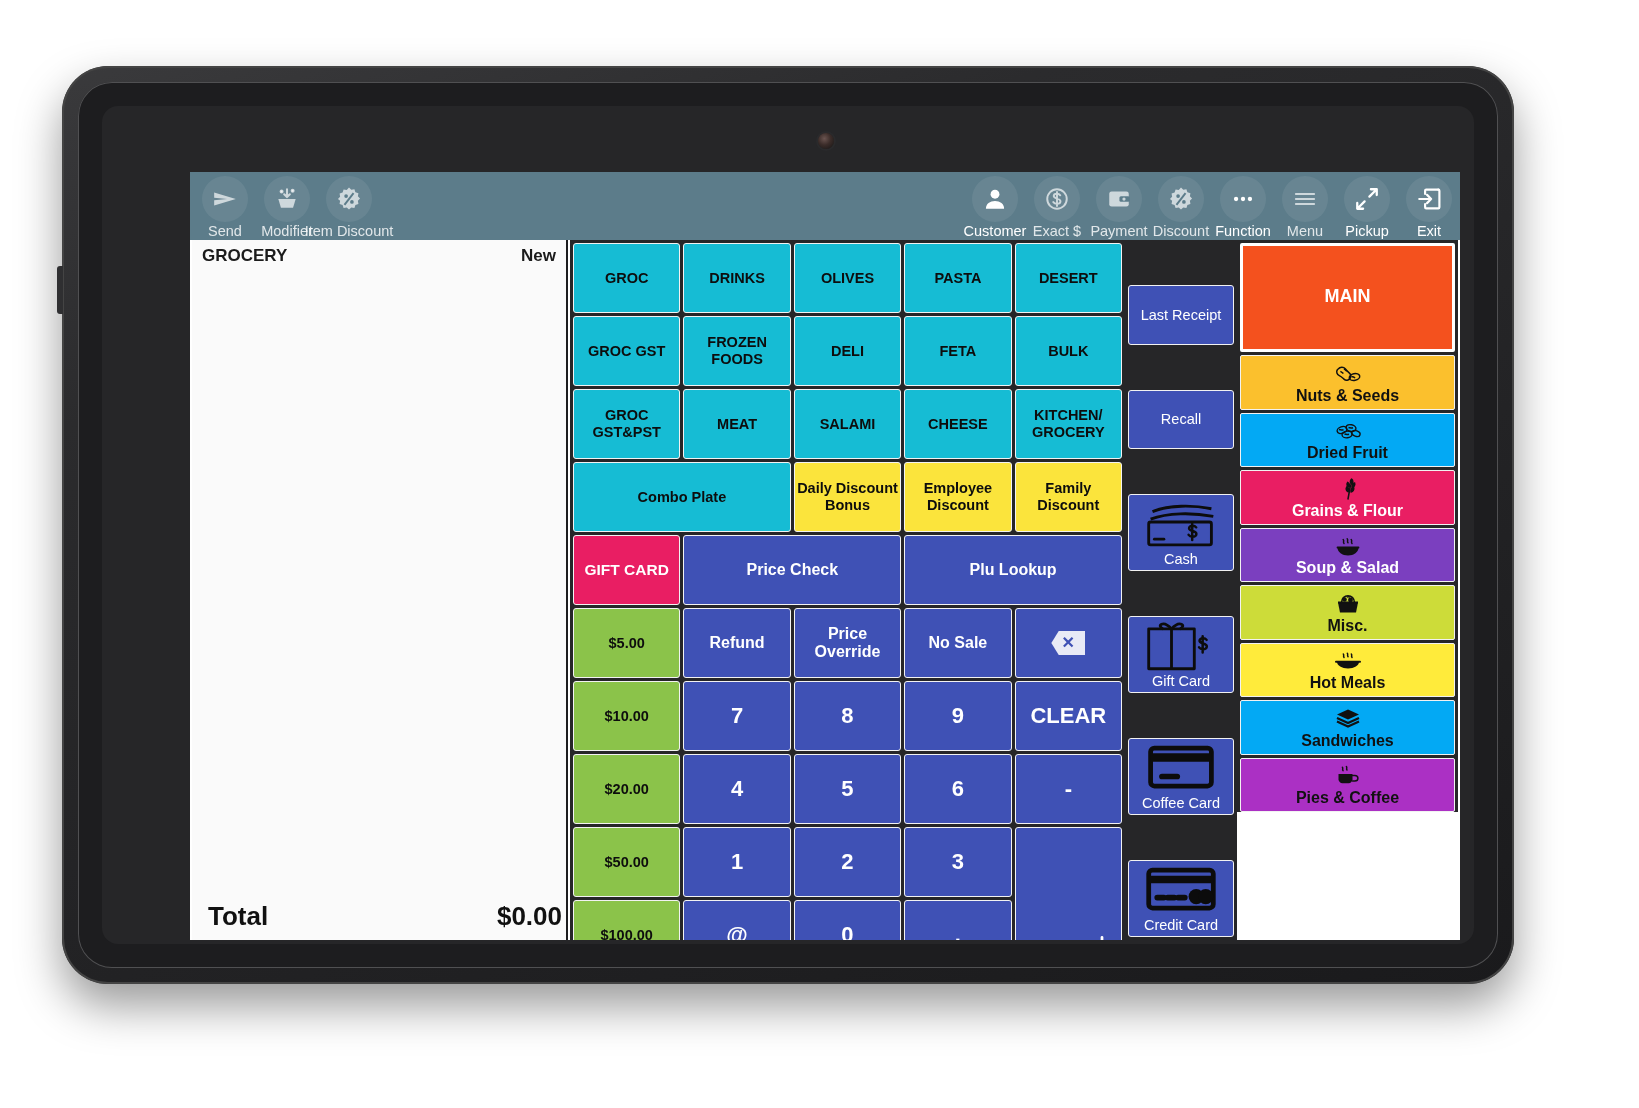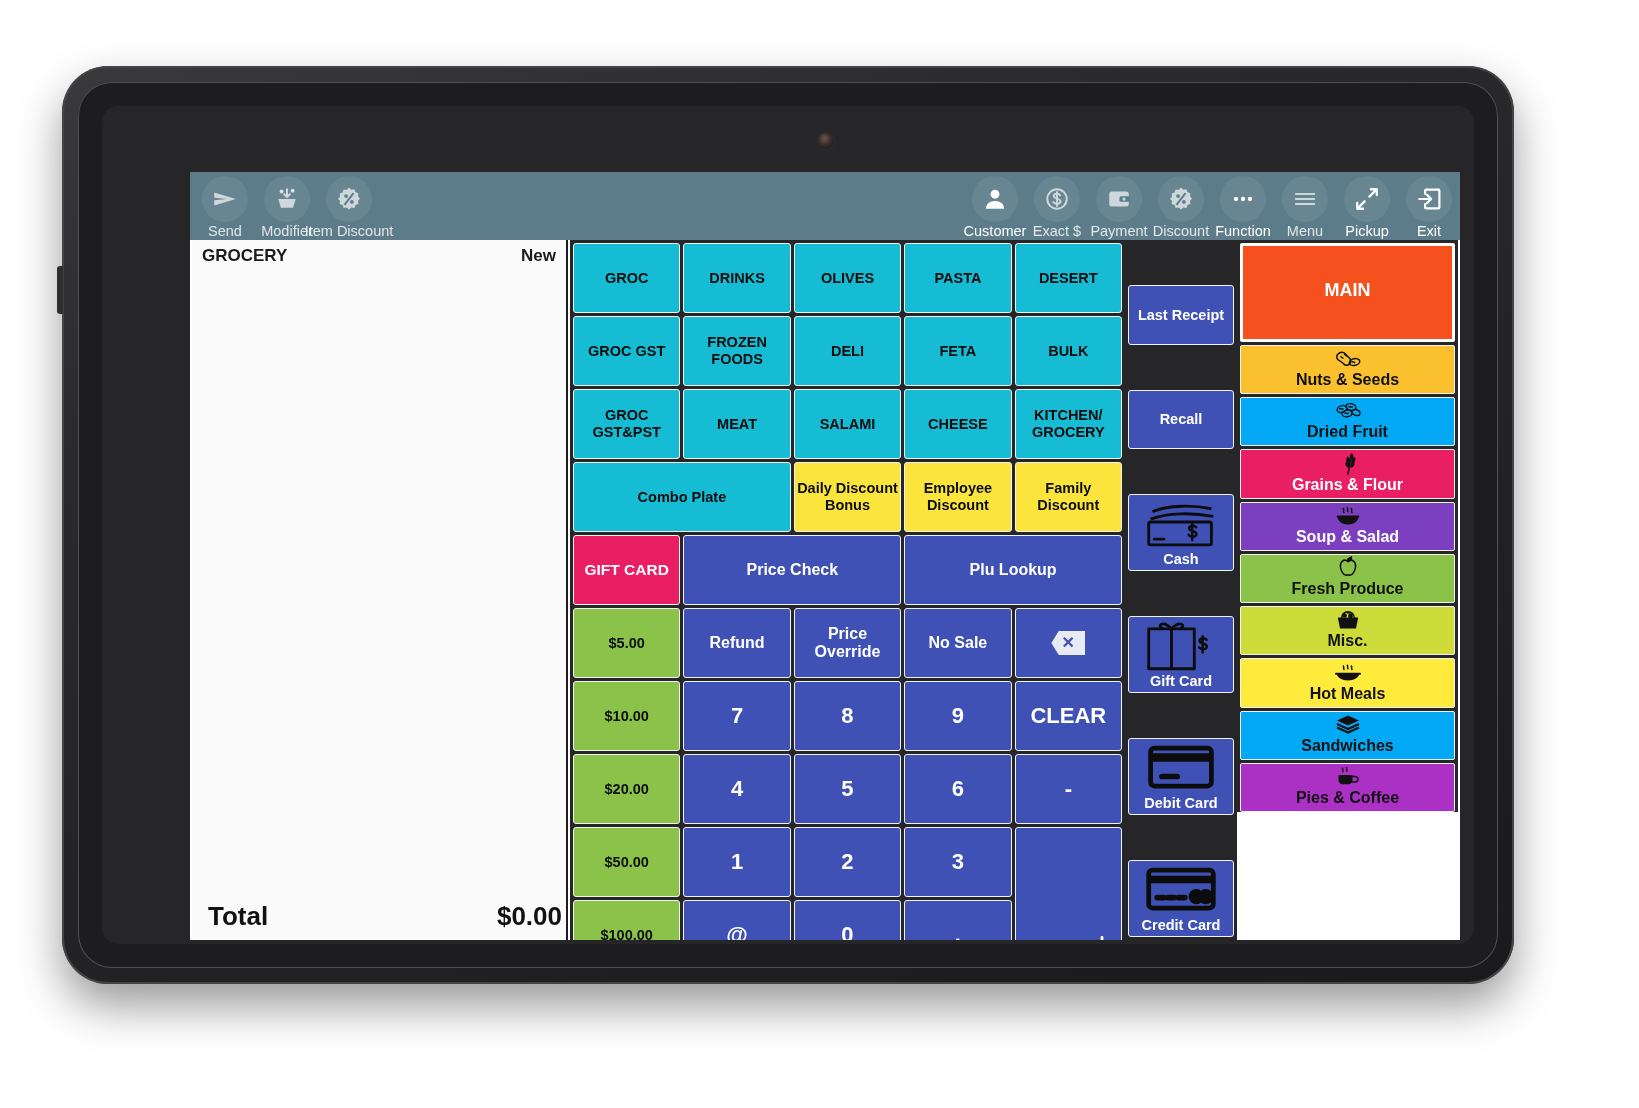--- a/index.html
+++ b/index.html
@@ -165,21 +165,21 @@
     background: #262628;
     display: flex; flex-direction: column;
     gap: 3px; padding: 3px;
   }
   .pay-btn {
     background: #3f51b5; color: #fff;
     border: 1px solid #f2f2f2;
     border-radius: 3px;
     display: flex; flex-direction: column;
     align-items: center; justify-content: center;
-    font-weight: bold; font-size: 14.5px;
+    font-weight: normal; font-size: 14.5px;
     cursor: pointer;
     position: relative;
     margin-top: 42px;
   }
   .pay-btn.short { height: 70px; }
   .pay-btn.tall  { flex: 1; justify-content: flex-end; padding-bottom: 3px; }
   .pay-btn .pay-icon {
     flex: 1; display: flex; align-items: center; justify-content: center;
     width: 100%;
   }
@@ -537,21 +537,21 @@
               <div>Gift Card</div>
             </div>
             <div class="pay-btn tall">
               <div class="pay-icon">
                 <svg viewBox="0 0 80 58" fill="none" stroke="#0c0c0c" stroke-width="5" stroke-linejoin="round">
                   <rect x="8" y="9" width="64" height="40" rx="4"></rect>
                   <path d="M8 19 h64" stroke-width="9"></path>
                   <path d="M20 39 h16" stroke-width="6" stroke-linecap="round"></path>
                 </svg>
               </div>
-              <div>Debit Card</div>
+              <div>Coffee Card</div>
             </div>
             <div class="pay-btn tall">
               <div class="pay-icon">
                 <svg viewBox="0 0 80 58" fill="none" stroke="#0c0c0c" stroke-width="5" stroke-linejoin="round">
                   <rect x="6" y="9" width="68" height="40" rx="4"></rect>
                   <path d="M6 19 h68" stroke-width="8"></path>
                   <path d="M15 38 h7 M26 38 h7 M37 38 h7" stroke-width="6" stroke-linecap="round"></path>
                   <circle cx="56" cy="37" r="8" fill="#0c0c0c" stroke="none"></circle>
                   <circle cx="66" cy="37" r="8" fill="#0c0c0c" stroke="none"></circle>
                 </svg>
@@ -603,30 +603,20 @@
             <div class="dept row" style="background: rgb(123, 63, 191); color: rgb(255, 255, 255);">
               <div class="dept-icon">
                 <svg viewBox="0 0 30 26" fill="none" stroke="#111" stroke-width="1.5" stroke-linecap="round">
                   <path d="M4.5 14.5h21c0 4.6-4.7 8-10.5 8s-10.5-3.4-10.5-8z" fill="#111" stroke="none"></path>
                   <path d="M4.5 14.5h21" stroke-width="1.8"></path>
                   <path d="M11 10.5c-1.4-1.4.6-2.6-.8-4M15 9.8c-1.4-1.4.6-2.6-.8-4M19 10.5c-1.4-1.4.6-2.6-.8-4"></path>
                 </svg>
               </div>
               <div class="dept-label">Soup &amp; Salad</div>
             </div>
-            <div class="dept row" style="background: rgb(139, 195, 74); color: rgb(17, 17, 17);">
-              <div class="dept-icon">
-                <svg viewBox="0 0 30 26" fill="none" stroke="#111" stroke-width="1.6">
-                  <path d="M15 7.6c-1.6-1.5-4.1-1.7-5.8-.2-2.2 1.9-2.4 6.1-.6 9.6 1.2 2.4 3.1 4.1 4.6 4.1.8 0 1.3-.3 1.8-.3s1 .3 1.8.3c1.5 0 3.4-1.7 4.6-4.1 1.8-3.5 1.6-7.7-.6-9.6-1.7-1.5-4.2-1.3-5.8.2z"></path>
-                  <path d="M15 7.2c0-2 1.2-3.6 3.4-4.2.3 2.2-1 4-3.4 4.2z" fill="#111"></path>
-                  <path d="M15 7.2V4.6"></path>
-                </svg>
-              </div>
-              <div class="dept-label">Fresh Produce</div>
-            </div>
             <div class="dept row" style="background: rgb(205, 220, 57); color: rgb(17, 17, 17);">
               <div class="dept-icon">
                 <svg viewBox="0 0 30 26" fill="none" stroke="#111" stroke-width="1.5">
                   <path d="M5 12.5h20l-2 10H7z" fill="#111" stroke="none"></path>
                   <path d="M5 12.5h20" stroke-width="1.8"></path>
                   <path d="M8.5 12.5c0-4 3-6.8 6.5-6.8s6.5 2.8 6.5 6.8"></path>
                   <circle cx="11.5" cy="9.5" r="1.6" fill="#111"></circle>
                   <circle cx="17.5" cy="10" r="1.7" fill="#111"></circle>
                   <path d="M13.8 7.2c1.2-.6 2.4-.6 3.4 0"></path>
                 </svg>

